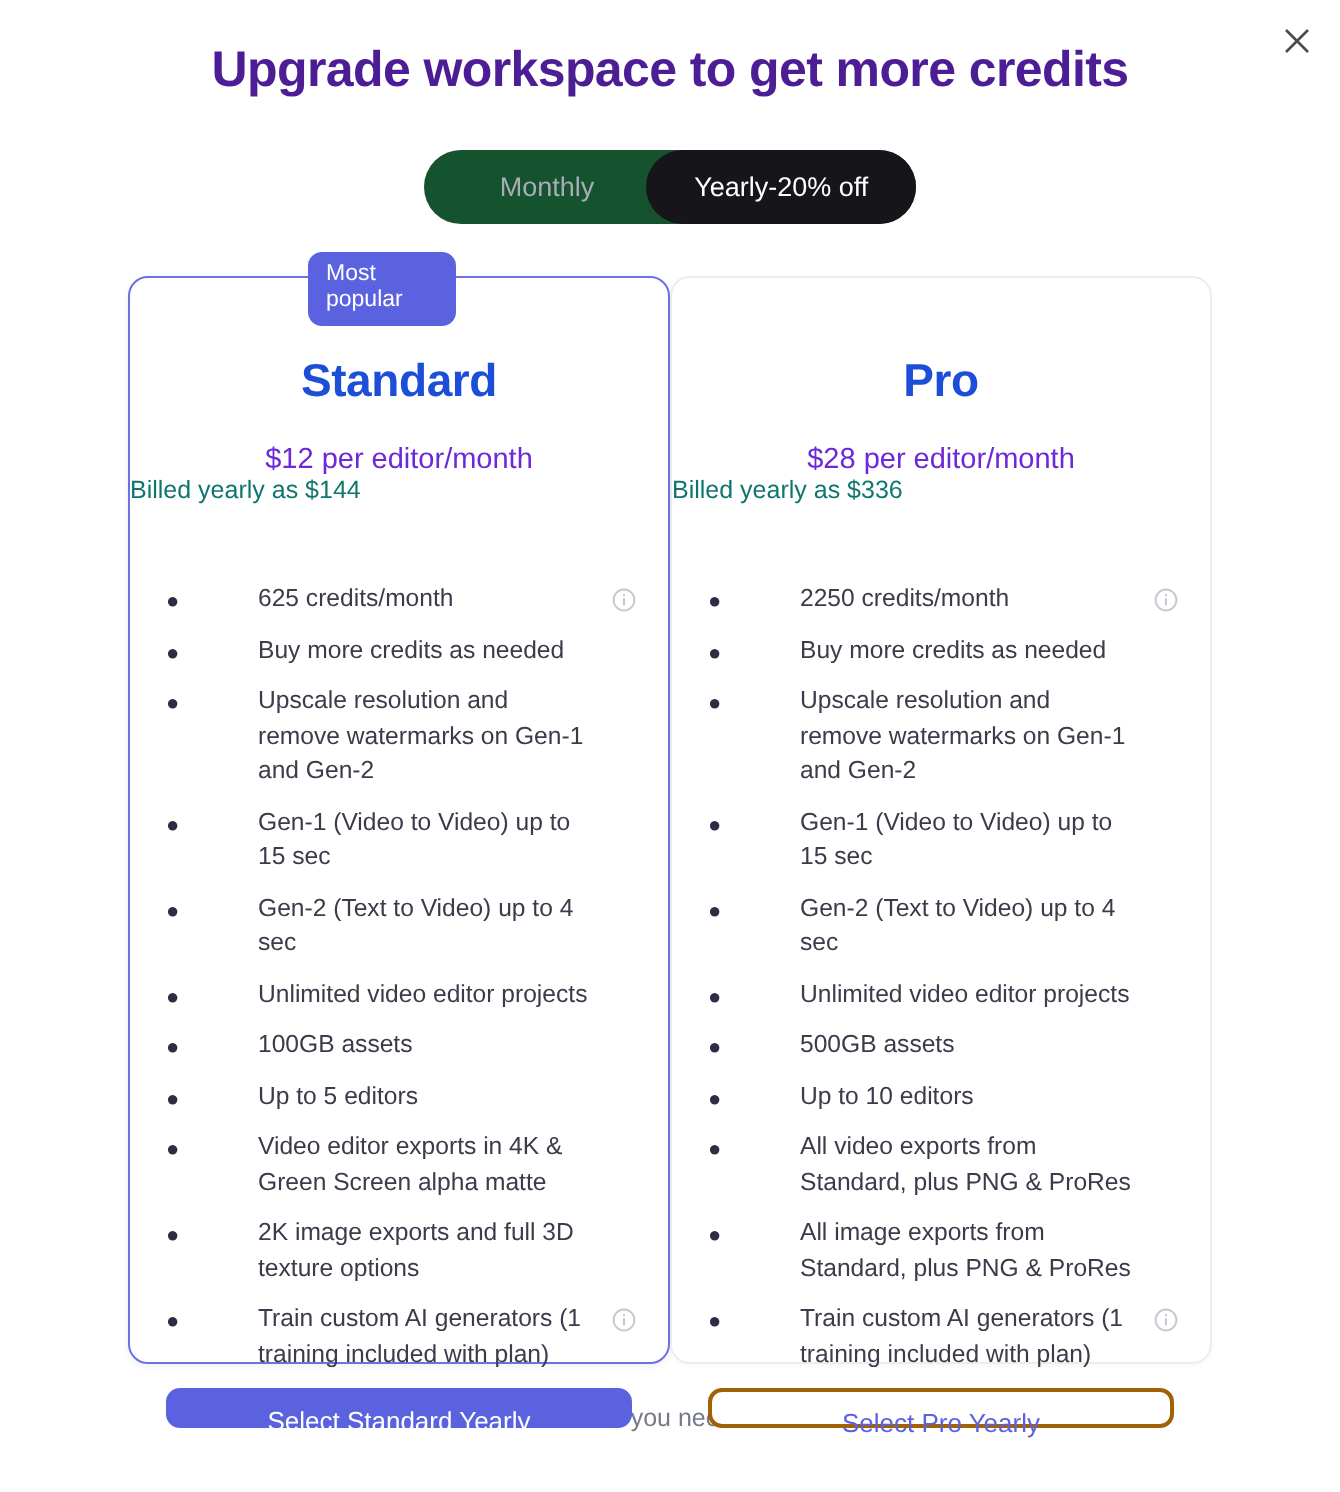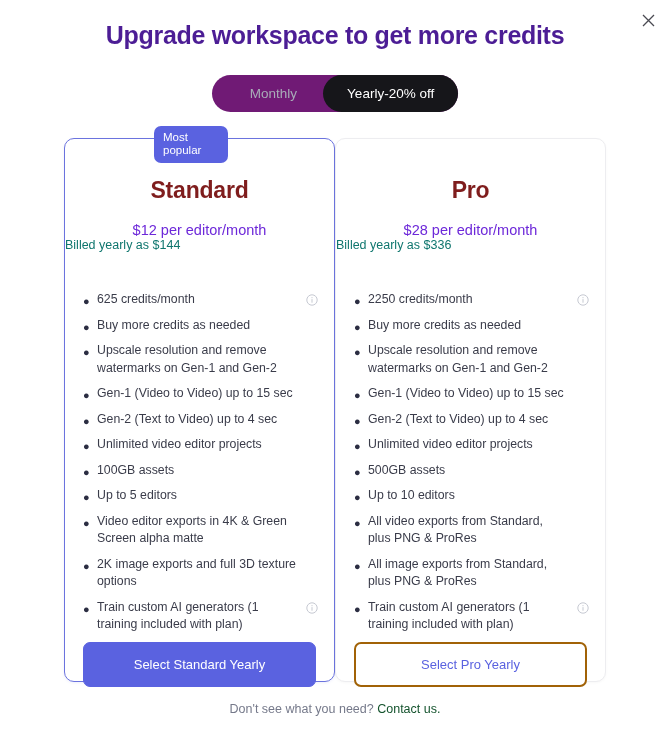--- a/index.html
+++ b/index.html
@@ -47,21 +47,21 @@
   }
 
   
   .toggle-wrap {
     display: flex;
     justify-content: center;
     margin-top: 25px;
   }
   .toggle {
     display: flex;
-    background: #701a75;
+    background: #14532d;
     border-radius: 19px;
     height: 37px;
     padding: 0;
     position: relative;
   }
   .toggle-opt {
     font-size: 13.5px;
     height: 37px;
     display: flex;
     align-items: center;
@@ -122,21 +122,21 @@
     padding: 5px 9px 6px 9px;
     width: 74px;
     text-align: left;
   }
 
   
   .plan-name {
     text-align: center;
     font-size: 23px;
     font-weight: bold;
-    color: #7f1d1d;
+    color: #1d4ed8;
     margin-top: 38px;
     letter-spacing: -0.2px;
   }
   .plan-price {
     text-align: center;
     font-size: 14.5px;
     color: #6d28d9;
     margin-top: 18px;
   }
   .plan-billed {
@@ -164,39 +164,40 @@
     font-size: 11px;
     line-height: 1;
     text-align: left;
   }
   .feature-text {
     flex: 1 1 auto;
     font-size: 12.3px;
     line-height: 17.5px;
     color: #3a3c4a;
     padding-right: 22px;
+    margin-left: 32px;
   }
   .info-icon {
     position: absolute;
     right: 0;
     top: 3px;
     width: 12px;
     height: 12px;
     cursor: pointer;
   }
   .info-icon svg { display: block; }
 
   
   .cta-wrap {
     padding: 0 18px 20px 18px;
   }
   .cta {
     display: block;
     width: 100%;
-    height: 45px;
+    height: 20px;
     border-radius: 7px;
     font-size: 13px;
     cursor: pointer;
     line-height: 31px;
     text-align: center;
   }
   .cta.filled {
     background: #5a62e0;
     color: #ffffff;
     border: 1px solid #5a62e0;

